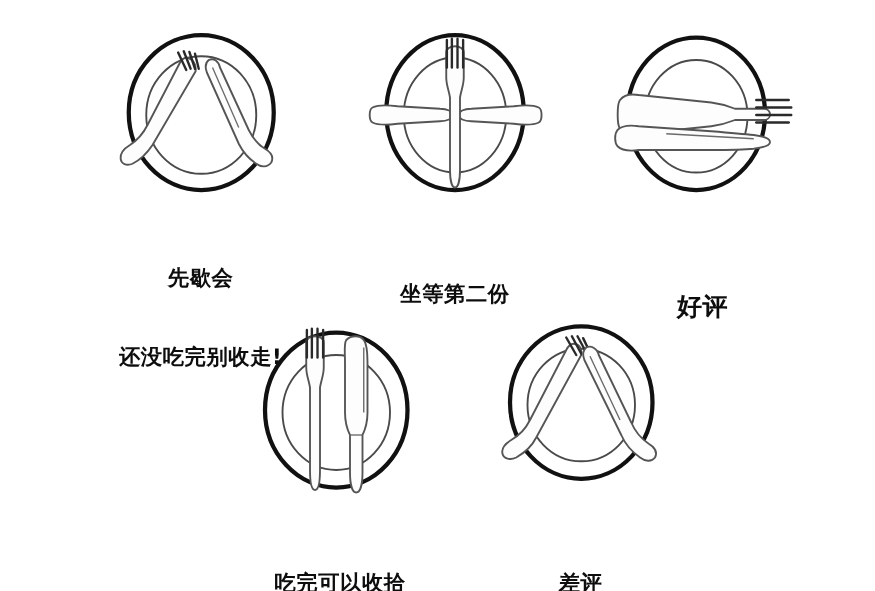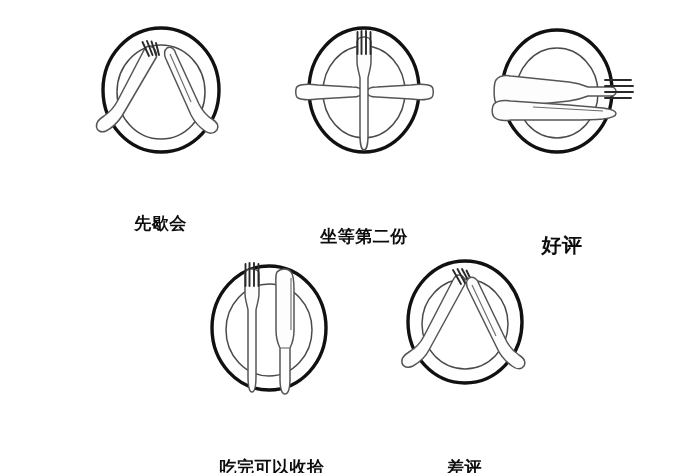--- a/index.html
+++ b/index.html
@@ -76,20 +76,21 @@
           <path class="utensil" d="M86 24 C90 22 94 25 95 30 L118 80
                  C121 86 126 92 131 95 C136 98 138 102 136 106
                  C133 110 128 110 124 107 C118 103 113 97 110 91
                  L84.5 34 C83 30 83.5 26 86 24 Z"></path>
           <path class="blade-line" d="M89 30 L110 78"></path>
         </g>
       </svg>
     </div>
     <div class="caption" style="font-size:17px; margin-top:4px;">
       <span class="caption-line">先歇会</span>
+      <span class="caption-line">还没吃完别收走!</span>
     </div>
   </div>
 
   <div class="etiquette-card" style="left:289px; top:24px; width:150px;">
     <div class="diagram-holder">
       <svg width="145" height="142" viewBox="0 0 145 142">
         <ellipse class="plate-rim" cx="72" cy="66" rx="55" ry="62"></ellipse>
         <ellipse class="plate-well" cx="72" cy="68" rx="41" ry="46"></ellipse>
         <g>
           <path class="utensil" d="M6 62 C10 60 18 60 26 61 L60 63

